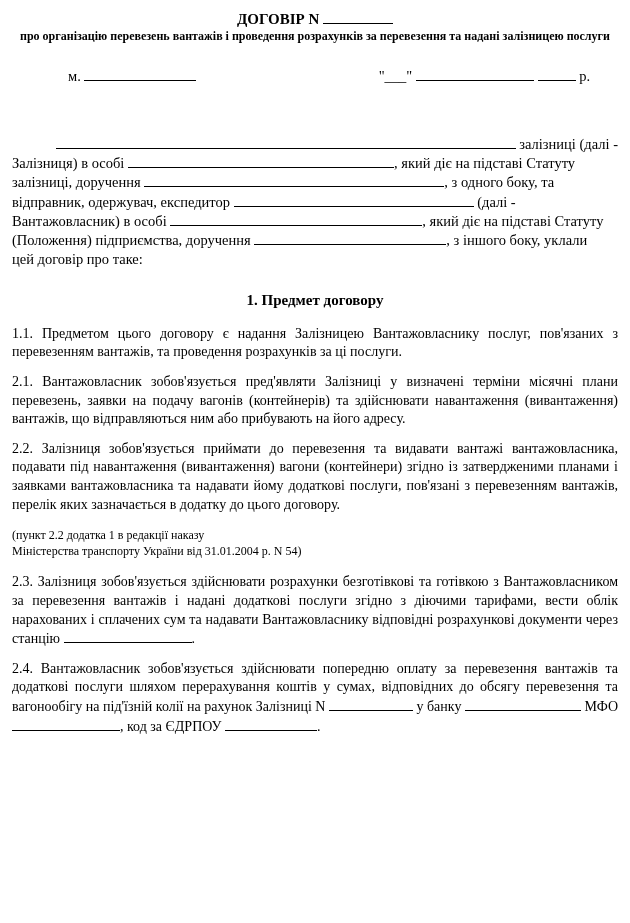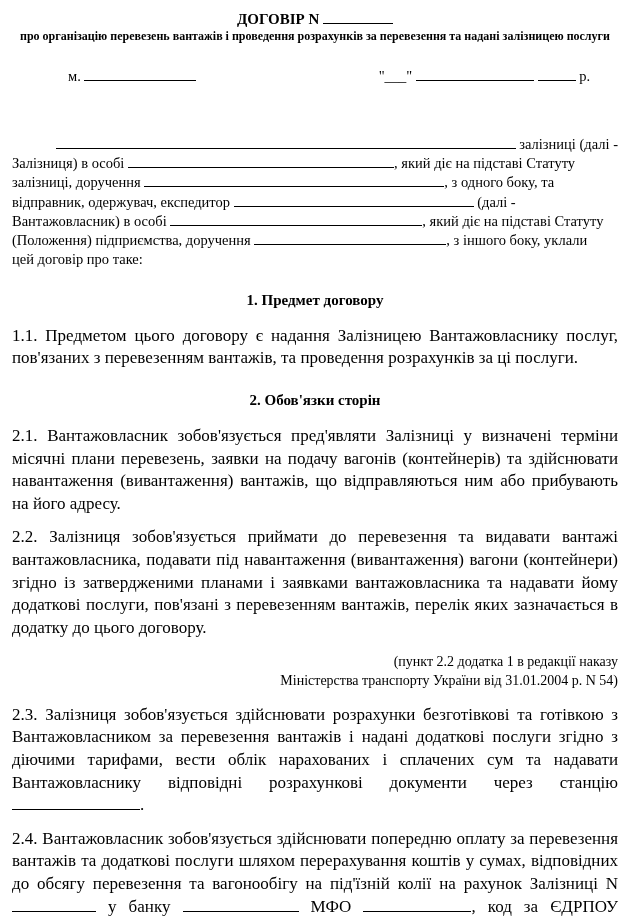--- a/index.html
+++ b/index.html
@@ -53,21 +53,21 @@
   .place-right {
     white-space: nowrap;
   }
   .u {
     display: inline-block;
     border-bottom: 1px solid #000;
     height: 13px;
     vertical-align: baseline;
   }
   .para {
-    font-size: 17px;
+    font-size: 14px;
     line-height: 1.33;
     text-align: justify;
     text-justify: inter-word;
     margin: 8px 0 11px 0;
   }
   .preamble {
     margin-top: 50px;
   }
   .preamble p {
     margin: 0;
@@ -75,22 +75,22 @@
     font-size: 14.5px;
     text-align: justify;
   }
   .heading {
     text-align: center;
     font-weight: bold;
     font-size: 15px;
     margin: 22px 0 16px 0;
   }
   .note {
-    font-size: 14px;
-    text-align: right;
+    font-size: 12px;
+    text-align: left;
     line-height: 1.3;
     margin: 14px 0 14px 0;
   }
 </style>
 </head>
 <body>
 
 <div class="page">
   <div class="inner">
 
@@ -140,21 +140,20 @@
       <p>
         <span>(Положення) підприємства, доручення</span>
         <span class="u" style="width:192px"></span><span>, з іншого боку, уклали</span>
       </p>
       <p>цей договір про таке:</p>
     </div>
 
     <div class="heading">1. Предмет договору</div>
     <p class="para">1.1. Предметом цього договору є надання Залізницею Вантажовласнику послуг, пов'язаних з перевезенням вантажів, та проведення розрахунків за ці послуги.</p>
 
-    <div class="heading">2. Обов'язки сторін</div>
     <p class="para">2.1. Вантажовласник зобов'язується пред'являти Залізниці у визначені терміни місячні плани перевезень, заявки на подачу вагонів (контейнерів) та здійснювати навантаження (вивантаження) вантажів, що відправляються ним або прибувають на його адресу.</p>
     <p class="para">2.2. Залізниця зобов'язується приймати до перевезення та видавати вантажі вантажовласника, подавати під навантаження (вивантаження) вагони (контейнери) згідно із затвердженими планами і заявками вантажовласника та надавати йому додаткові послуги, пов'язані з перевезенням вантажів, перелік яких зазначається в додатку до цього договору.</p>
 
     <div class="note">
       <div>(пункт 2.2 додатка 1 в редакції наказу</div>
       <div>Міністерства транспорту України від 31.01.2004 р. N 54)</div>
     </div>
 
     <p class="para">
       <span>2.3. Залізниця зобов'язується здійснювати розрахунки безготівкові та готівкою з Вантажовласником за перевезення вантажів і надані додаткові послуги згідно з діючими тарифами, вести облік нарахованих і сплачених сум та надавати Вантажовласнику відповідні розрахункові документи через станцію</span>

